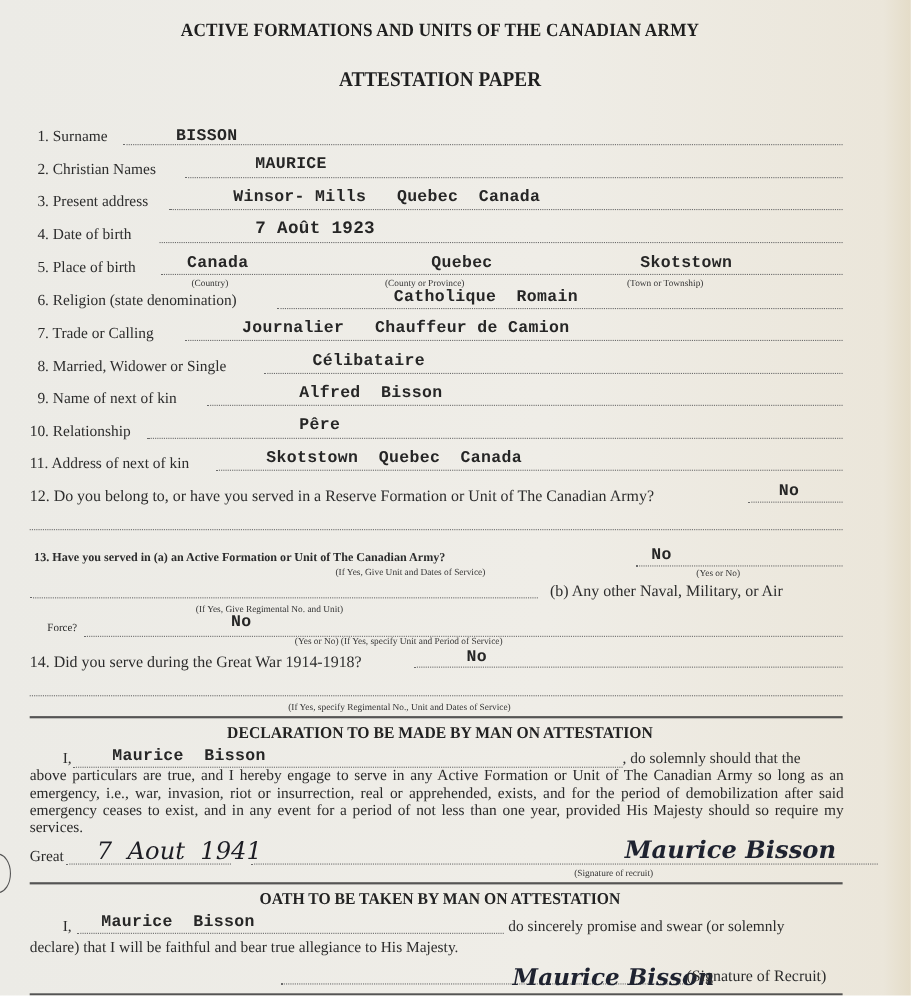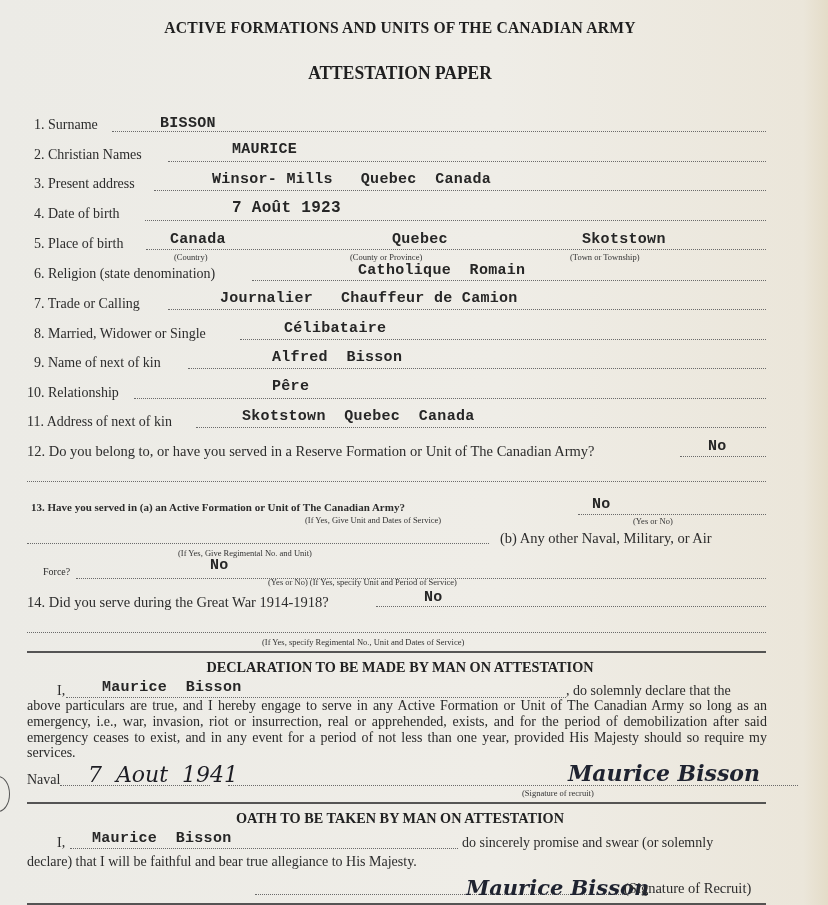--- a/index.html
+++ b/index.html
@@ -129,23 +129,23 @@
   <span class="abs cap" style="left:262px;top:637px;">(If Yes, specify Regimental No., Unit and Dates of Service)</span>
 </div>
 
 <div class="rule" style="left:27px;right:62px;top:651px;"></div>
 
 <div>
   <div class="abs sec" style="top:659px;">DECLARATION TO BE MADE BY MAN ON ATTESTATION</div>
   <span class="abs lbl" style="left:57px;top:683px;">I,</span>
   <div class="dots" style="left:66px;width:500px;top:697px;"></div>
   <span class="abs typed" style="left:102px;top:679px;white-space:pre;">Maurice  Bisson</span>
-  <span class="abs lbl" style="left:566px;top:683px;">, do solemnly declare that the</span>
+  <span class="abs lbl" style="left:566px;top:683px;">, do solemnly should that the</span>
   <div class="abs para" style="left:27px;top:698px;width:740px;text-align:justify;">above particulars are true, and I hereby engage to serve in any Active Formation or Unit of The Canadian Army so long as an emergency, i.e., war, invasion, riot or insurrection, real or apprehended, exists, and for the period of demobilization after said emergency ceases to exist, and in any event for a period of not less than one year, provided His Majesty should so require my services.</div>
-  <span class="abs lbl" style="left:27px;top:772px;">Naval</span>
+  <span class="abs lbl" style="left:27px;top:772px;">Great</span>
   <div class="dots" style="left:60px;width:150px;top:785px;"></div>
   <span class="abs hand" style="left:88px;top:762px;font-size:22px;white-space:pre;">7  Aout  1941</span>
   <div class="dots" style="left:228px;width:570px;top:785px;"></div>
   <span class="abs sig" style="left:568px;top:760px;font-size:22px;">Maurice Bisson</span>
   <span class="abs cap" style="left:522px;top:788px;">(Signature of recruit)</span>
 </div>
 
 <div class="rule" style="left:27px;right:62px;top:802px;"></div>
 <div class="abs" style="left:-14px;top:776px;width:22px;height:34px;border:1.3px solid #555;border-radius:50%;"></div>
 

